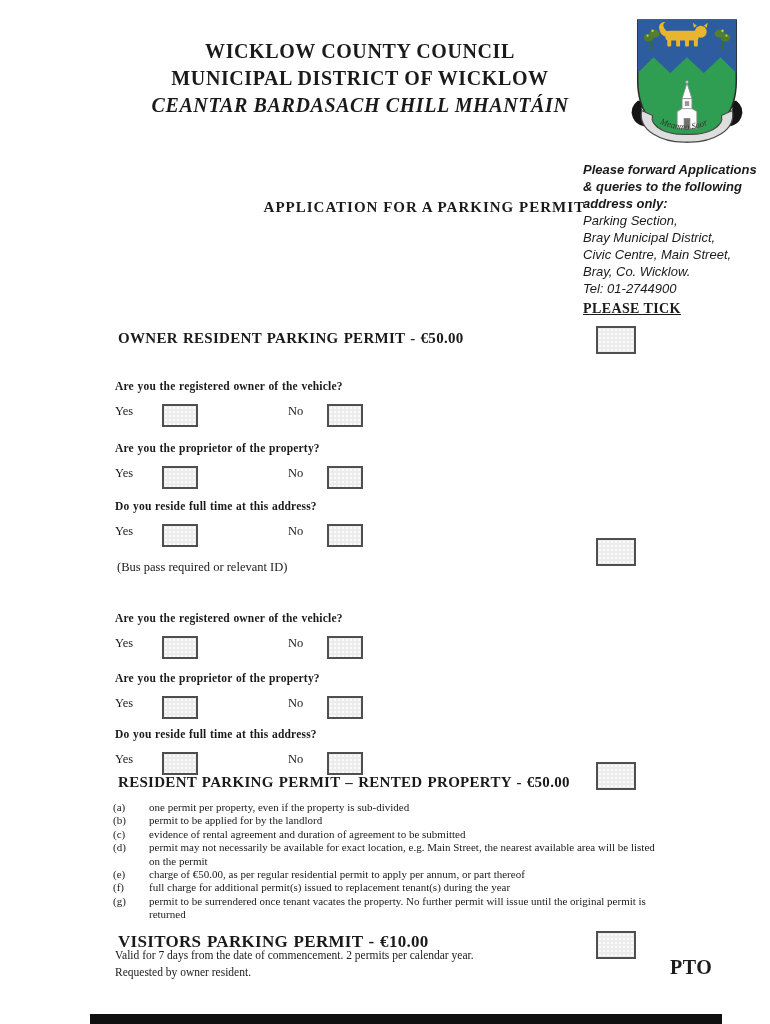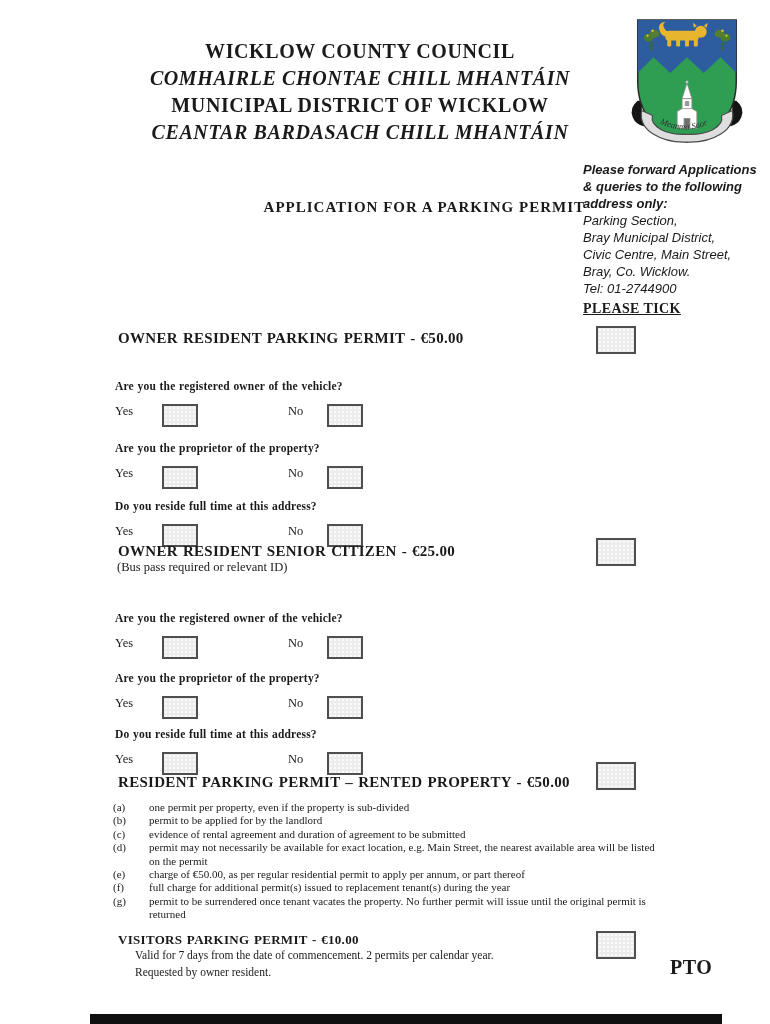--- a/index.html
+++ b/index.html
@@ -42,32 +42,31 @@
   .optlabel.no{left:173px;}
   .box{position:absolute; width:32px; height:19px;}
   .box.yes{left:47px;}
   .box.no{left:212px;}
   
   .rules{position:absolute; left:113px; top:801px; width:556px;}
   .rule{display:flex; font-size:11px; line-height:13.4px;}
   .rule .rid{width:36px; flex:0 0 36px;}
   .rule .rtx{width:515px;}
   
-  .note{position:absolute; left:115px; font-size:11.5px;margin-left:20px;}
+  .note{position:absolute; left:115px; font-size:11.5px;}
   .pto{position:absolute; left:670px; top:956px; font-size:20px; font-weight:bold; letter-spacing:0.5px;}
   .bottom-bar{position:absolute; left:90px; top:1014px; width:632px; height:10px; background:#101010;}
 </style>
 </head>
 <body>
 
 <div class="page">
 
   <div class="hdr">
     <div>WICKLOW COUNTY COUNCIL</div>
-    <div class="it">COMHAIRLE CHONTAE CHILL MHANTÁIN</div>
     <div>MUNICIPAL DISTRICT OF WICKLOW</div>
     <div class="it">CEANTAR BARDASACH CHILL MHANTÁIN</div>
   </div>
 
   <svg class="crest" viewBox="0 0 120 140">
 
     <path d="M10,90 q-9,7 -5,17 q3,7 11,9 l7,-9 q-9,-2 -9,-9 q0,-5 4,-8 z" fill="#151515"></path>
     <path d="M110,90 q9,7 5,17 q-3,7 -11,9 l-7,-9 q9,-2 9,-9 q0,-5 -4,-8 z" fill="#151515"></path>
 
     <path d="M10,8 H110 V70 Q110,118 60,132 Q10,118 10,70 Z" stroke="#2a2a2a" stroke-width="1.5" fill="#2f9e52"></path>
@@ -155,21 +154,20 @@
   <div class="qa" style="top:477px">
     <div class="q">Do you reside full time at this address?</div>
     <div class="opts">
       <span class="optlabel">Yes</span>
       <span class="box yes"></span>
       <span class="optlabel no">No</span>
       <span class="box no"></span>
     </div>
   </div>
 
-  <div class="sec-title" style="top:543px">OWNER RESIDENT SENIOR CITIZEN - €25.00</div>
   <div class="sec-sub" style="top:560px">(Bus pass required or relevant ID)</div>
   <span class="tick" style="top:538px"></span>
 
   <div class="qa" style="top:589px">
     <div class="q">Are you the registered owner of the vehicle?</div>
     <div class="opts">
       <span class="optlabel">Yes</span>
       <span class="box yes"></span>
       <span class="optlabel no">No</span>
       <span class="box no"></span>
@@ -221,21 +219,21 @@
     <div class="rule">
       <span class="rid">(f)</span>
       <span class="rtx">full charge for additional permit(s) issued to replacement tenant(s) during the year</span>
     </div>
     <div class="rule">
       <span class="rid">(g)</span>
       <span class="rtx">permit to be surrendered once tenant vacates the property. No further permit will issue until the original permit is returned</span>
     </div>
   </div>
 
-  <div class="sec-title" style="top:932px; font-size:13px">VISITORS PARKING PERMIT - €10.00</div>
+  <div class="sec-title" style="top:932px; font-size:17px">VISITORS PARKING PERMIT - €10.00</div>
   <span class="tick" style="top:931px"></span>
   <div class="note" style="top:949px">Valid for 7 days from the date of commencement.  2 permits per calendar year.</div>
   <div class="note" style="top:966px">Requested by owner resident.</div>
 
   <div class="pto">PTO</div>
 
   <div class="bottom-bar"></div>
 </div>
 
 </body></html>

